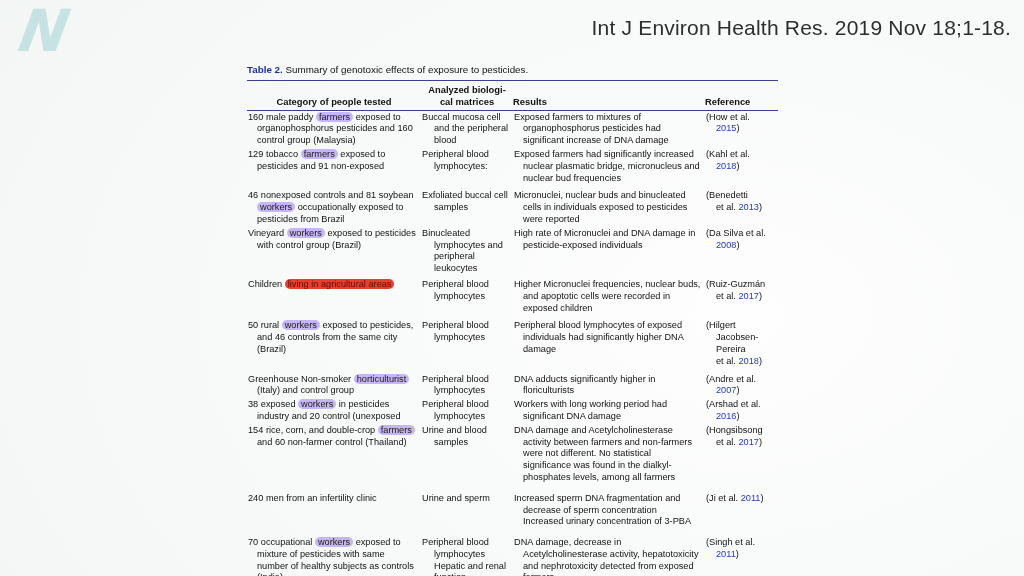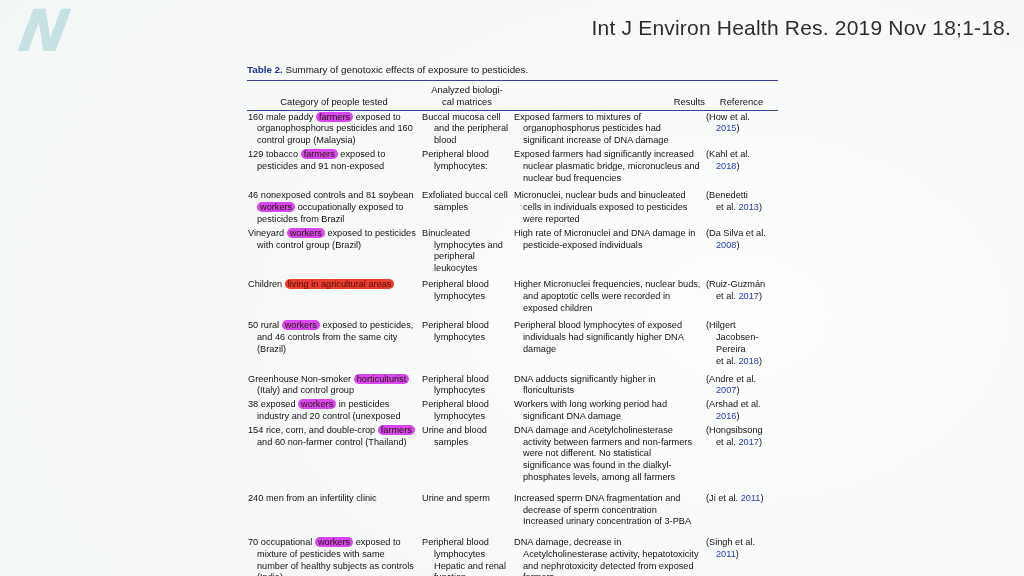--- a/index.html
+++ b/index.html
@@ -36,44 +36,44 @@
   .table-title {
     font-size: 9.8px; line-height: 12px;
     padding-bottom: 4px;
     border-bottom: 1.5px solid #3a3f99;
   }
   .table-title .tt-label { color: #1b2f9e; font-weight: bold; }
 
   table { border-collapse: collapse; table-layout: fixed; width: 100%;
           border-bottom: 1.5px solid #3a3f99; }
   th {
-    font-weight: normal; font-size: 9.4px; vertical-align: bottom;
+    font-weight: bold; font-size: 9.4px; vertical-align: bottom;
     padding: 3px 0 2px 0;
     border-bottom: 1.5px solid #3a3f99;
     white-space: pre-line;
   }
   th.c1 { width: 174px; text-align: center; }
   th.c2 { width: 92px;  text-align: center; }
-  th.c3 { width: 192px; text-align: right; }
-  th.c4 { width: 73px;  text-align: center; }
+  th.c3 { width: 192px; text-align: left; }
+  th.c4 { width: 73px;  text-align: left; }
 
   td { vertical-align: top; padding: 1px 4px 1px 0; white-space: pre-line; }
   td.cell-category  { padding-left: 10px; text-indent: -9px; }
   td.cell-matrices  { padding-left: 13px; text-indent: -12px; }
   td.cell-results   { padding-left: 10px; text-indent: -9px; }
   td.cell-reference { padding-left: 11px; text-indent: -10px; padding-right: 0; }
 
   tbody tr:nth-child(3) td, tbody tr:nth-child(6) td,
   tbody tr:nth-child(7) td { padding-top: 5px; }
   tbody tr:nth-child(5) td { padding-top: 3px; margin-left: 16px; }
   tbody tr:nth-child(10) td, tbody tr:nth-child(11) td { padding-top: 8px; }
   tbody tr:last-child td { padding-bottom: 3px; }
 
   .hl { border-radius: 7px; padding: 0 3px; text-indent: 0; display: inline; }
-  .hl-yellow { background: #d946ef; color: #221a00; }
+  .hl-yellow { background: #c4b5fd; color: #221a00; }
   .hl-red    { background: #e73e2e; color: #5e0c0a; }
   .c-blue    { color: #2239c4; text-align: right; }
 </style>
 </head>
 <body>
 
 <div class="slide">
 
   <div class="logo">N</div>
 

